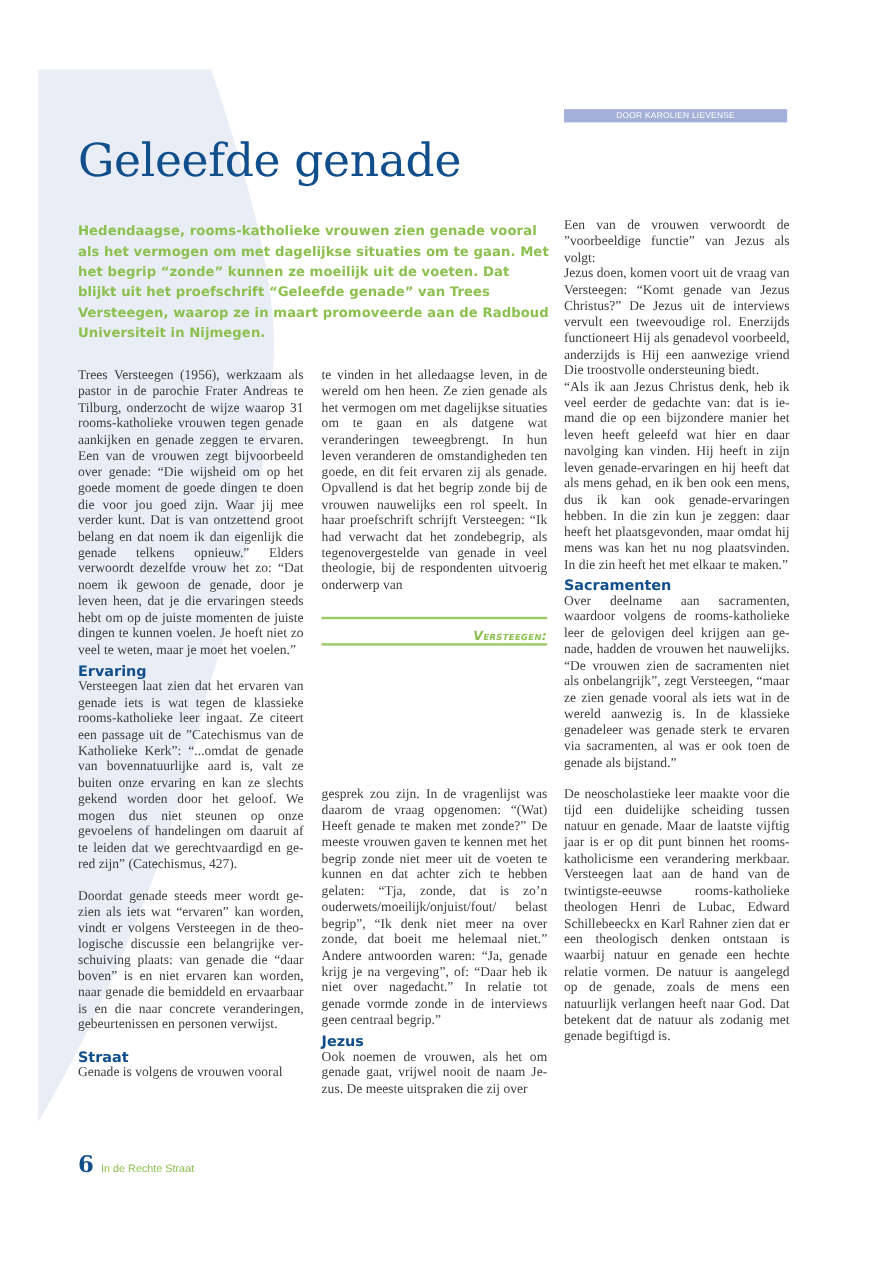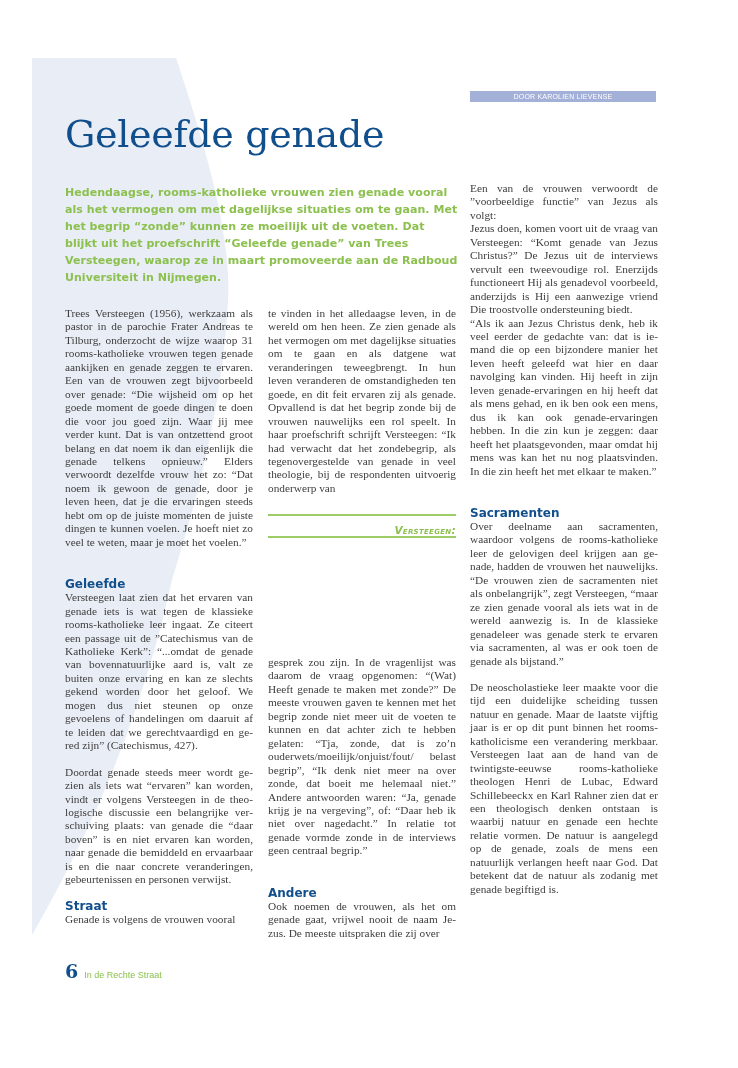--- a/index.html
+++ b/index.html
@@ -25,21 +25,21 @@
            color: #3d3d3d; text-align: justify; hyphens: manual; }
     .col p { margin: 0; }
     .col p + p.gap { margin-top: 13px; }
     .col1 { left: 65px; top: 307px; }
     .col2 { left: 268px; top: 307px; }
     .col2b { left: 268px; top: 656px; }
     .col3 { left: 470px; top: 182px; }
 
     .subhead { font-family: "DejaVu Sans", sans-serif; font-weight: bold; font-size: 12px;
                color: #114f8c; margin: 12px 0 0 0; line-height: 14px; }
-    .subhead.first { margin-top: 28px; }
+    .subhead.first { margin-top: 3px; }
 
     .pullquote { position: absolute; left: 268px; top: 514px; width: 188px; z-index: 2;
                  text-align: center; }
     .pq-rule { height: 2px; background: #9ccc65; width: 188px; }
     .pq-attrib { font-family: "DejaVu Sans", sans-serif; font-style: italic; font-weight: bold;
                  font-size: 10.5px; color: #8cc04f; margin-top: 8px; font-variant: small-caps;
                  letter-spacing: 0.3px; text-align: right; }
     .pq-text { font-family: "DejaVu Sans", sans-serif; font-style: italic; font-weight: bold;
                font-size: 13.2px; line-height: 19.5px; color: #8cc04f; margin: 3px 0 6px 0;
                font-variant: small-caps; letter-spacing: 0.2px; }
@@ -58,40 +58,40 @@
 </svg>
 
 <div class="byline">Door Karolien Lievense</div>
 
 <h1 class="title">Geleefde genade</h1>
 
 <p class="lead">Hedendaagse, rooms-katholieke vrouwen zien genade vooral als het vermogen om met dagelijkse situaties om te gaan. Met het begrip “zonde” kunnen ze moeilijk uit de voeten. Dat blijkt uit het proefschrift “Geleefde genade” van Trees Versteegen, waarop ze in maart promoveerde aan de Radboud Universiteit in Nijmegen.</p>
 
 <div class="col col1">
   <p>Trees Versteegen (1956), werkzaam als pastor in de parochie Frater Andreas te Tilburg, onderzocht de wijze waarop 31 rooms-katholieke vrouwen tegen genade aankijken en genade zeggen te ervaren. Een van de vrouwen zegt bij­voorbeeld over genade: “Die wijsheid om op het goede moment de goede dingen te doen die voor jou goed zijn. Waar jij mee verder kunt. Dat is van ontzettend groot belang en dat noem ik dan eigenlijk die genade telkens op­nieuw.” Elders verwoordt dezelfde vrouw het zo: “Dat noem ik gewoon de genade, door je leven heen, dat je die ervaringen steeds hebt om op de juiste momenten de juiste dingen te kunnen voelen. Je hoeft niet zo veel te weten, maar je moet het voelen.”</p>
-  <h3 class="subhead first">Geleefde</h3>
+  <h3 class="subhead first">Ervaring</h3>
   <p>Versteegen laat zien dat het ervaren van genade iets is wat tegen de klas­sieke rooms-katholieke leer ingaat. Ze citeert een passage uit de ”Catechismus van de Katholieke Kerk”: “...omdat de genade van bovennatuurlijke aard is, valt ze buiten onze ervaring en kan ze slechts gekend worden door het geloof. We mogen dus niet steunen op onze gevoelens of handelingen om daaruit af te leiden dat we gerechtvaardigd en ge­red zijn” (Catechismus, 427).</p>
   <p class="gap">Doordat genade steeds meer wordt ge­zien als iets wat “ervaren” kan worden, vindt er volgens Versteegen in de theo­logische discussie een belangrijke ver­schuiving plaats: van genade die “daar boven” is en niet ervaren kan worden, naar genade die bemiddeld en ervaar­baar is en die naar concrete verande­ringen, gebeurtenissen en personen verwijst.</p>
   <h3 class="subhead">Straat</h3>
   <p>Genade is volgens de vrouwen vooral</p>
 </div>
 
 <div class="col col2">
   <p>te vinden in het alledaagse leven, in de wereld om hen heen. Ze zien genade als het vermogen om met dagelijkse situaties om te gaan en als datgene wat veranderingen teweegbrengt. In hun leven veranderen de omstandigheden ten goede, en dit feit ervaren zij als ge­nade. Opvallend is dat het begrip zon­de bij de vrouwen nauwelijks een rol speelt. In haar proefschrift schrijft Ver­steegen: “Ik had verwacht dat het zon­debegrip, als tegenovergestelde van genade in veel theologie, bij de res­pondenten uitvoerig onderwerp van</p>
 </div>
 
 <div class="pullquote">
   <div class="pq-rule"></div>
   <div class="pq-attrib">Versteegen:</div>
   <div class="pq-rule"></div>
 </div>
 
 <div class="col col2b">
   <p>gesprek zou zijn. In de vragenlijst was daarom de vraag opgenomen: “(Wat) Heeft genade te maken met zonde?” De meeste vrouwen gaven te kennen met het begrip zonde niet meer uit de voeten te kunnen en dat achter zich te hebben gelaten: “Tja, zonde, dat is zo’n ouderwets/moeilijk/onjuist/fout/ belast begrip”, “Ik denk niet meer na over zonde, dat boeit me helemaal niet.” Andere antwoorden waren: “Ja, genade krijg je na vergeving”, of: “Daar heb ik niet over nagedacht.” In relatie tot genade vormde zonde in de interviews geen centraal begrip.”</p>
-  <h3 class="subhead first">Andere</h3>
+  <h3 class="subhead first">Jezus</h3>
   <p>Ook noemen de vrouwen, als het om genade gaat, vrijwel nooit de naam Je­zus. De meeste uitspraken die zij over</p>
 </div>
 
 <div class="col col3">
   <p>Een van de vrouwen verwoordt de ”voorbeeldige functie” van Jezus als volgt:</p>
   <p>Jezus doen, komen voort uit de vraag van Versteegen: “Komt genade van Je­zus Christus?” De Jezus uit de inter­views vervult een tweevoudige rol. Enerzijds functioneert Hij als genade­vol voorbeeld, anderzijds is Hij een aanwezige vriend Die troostvolle on­dersteuning biedt.</p>
   <p>“Als ik aan Jezus Christus denk, heb ik veel eerder de gedachte van: dat is ie­mand die op een bijzondere manier het leven heeft geleefd wat hier en daar navolging kan vinden. Hij heeft in zijn leven genade-ervaringen en hij heeft dat als mens gehad, en ik ben ook een mens, dus ik kan ook genade-ervaringen hebben. In die zin kun je zeggen: daar heeft het plaatsgevon­den, maar omdat hij mens was kan het nu nog plaatsvinden. In die zin heeft het met elkaar te maken.”</p>
   <h3 class="subhead first">Sacramenten</h3>
   <p>Over deelname aan sacramenten, waardoor volgens de rooms-katholieke leer de gelovigen deel krijgen aan ge­nade, hadden de vrouwen het nauwe­lijks. “De vrouwen zien de sacramen­ten niet als onbelangrijk”, zegt Versteegen, “maar ze zien genade vooral als iets wat in de wereld aanwe­zig is. In de klassieke genadeleer was genade sterk te ervaren via sacramen­ten, al was er ook toen de genade als bijstand.”</p>
   <p class="gap">De neoscholastieke leer maakte voor die tijd een duidelijke scheiding tus­sen natuur en genade. Maar de laatste vijftig jaar is er op dit punt binnen het rooms-katholicisme een verandering merkbaar. Versteegen laat aan de hand van de twintigste-eeuwse rooms-katholieke theologen Henri de Lubac, Edward Schillebeeckx en Karl Rahner zien dat er een theologisch denken ontstaan is waarbij natuur en genade een hechte relatie vormen. De natuur is aangelegd op de genade, zoals de mens een natuurlijk verlan­gen heeft naar God. Dat betekent dat de natuur als zodanig met genade be­giftigd is.</p>

